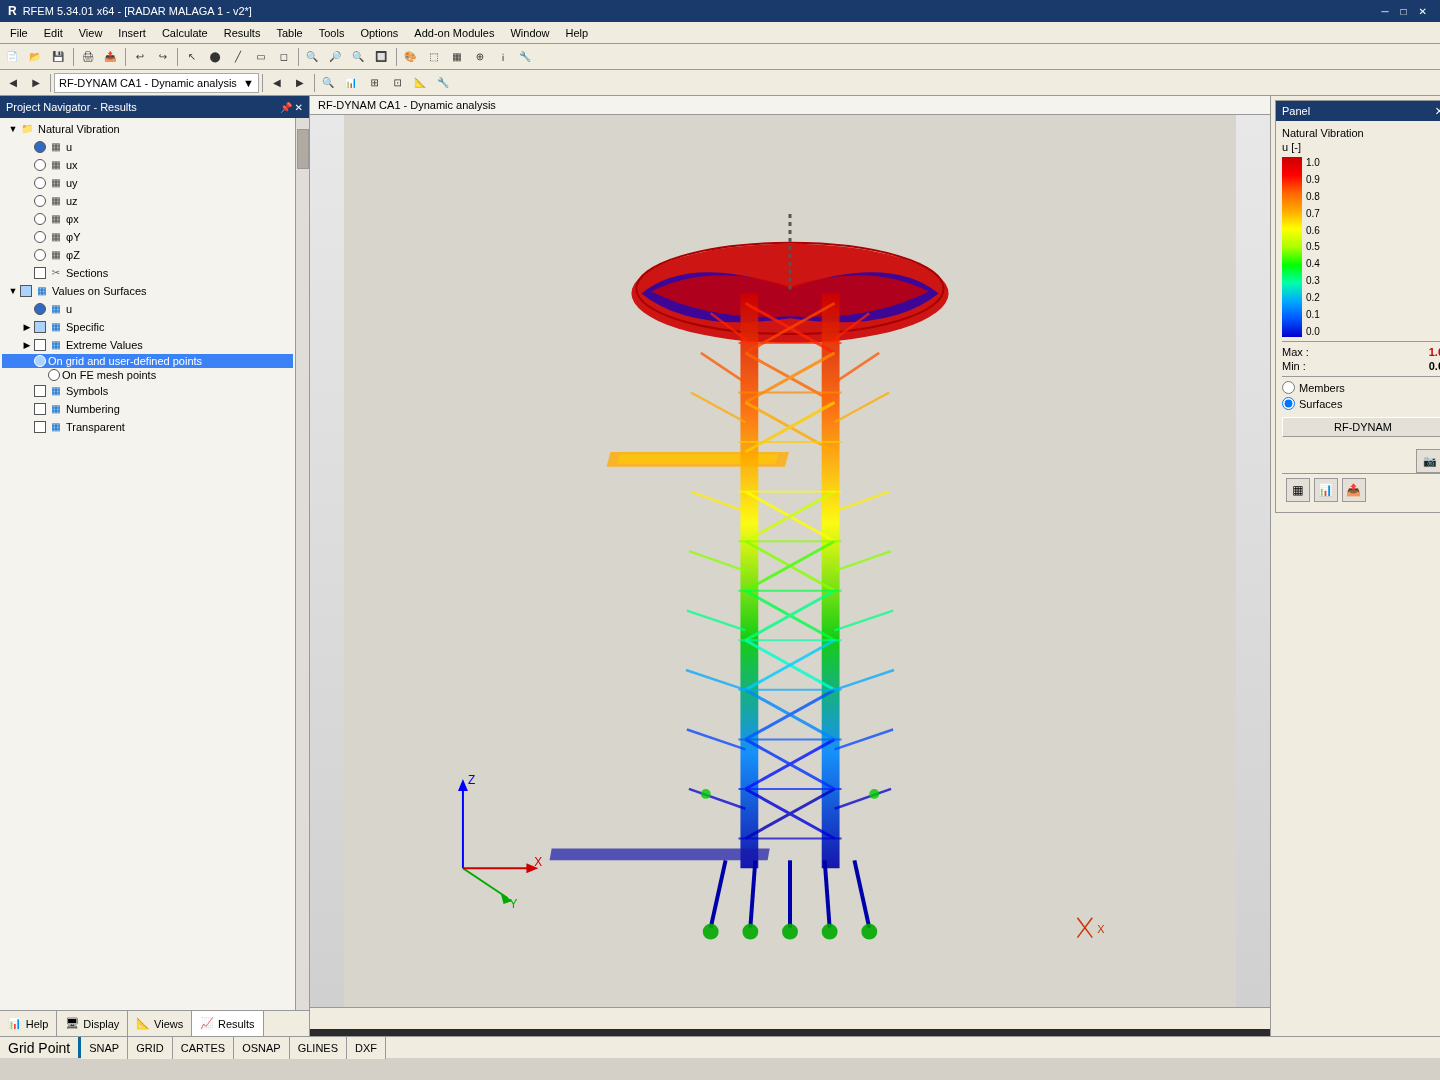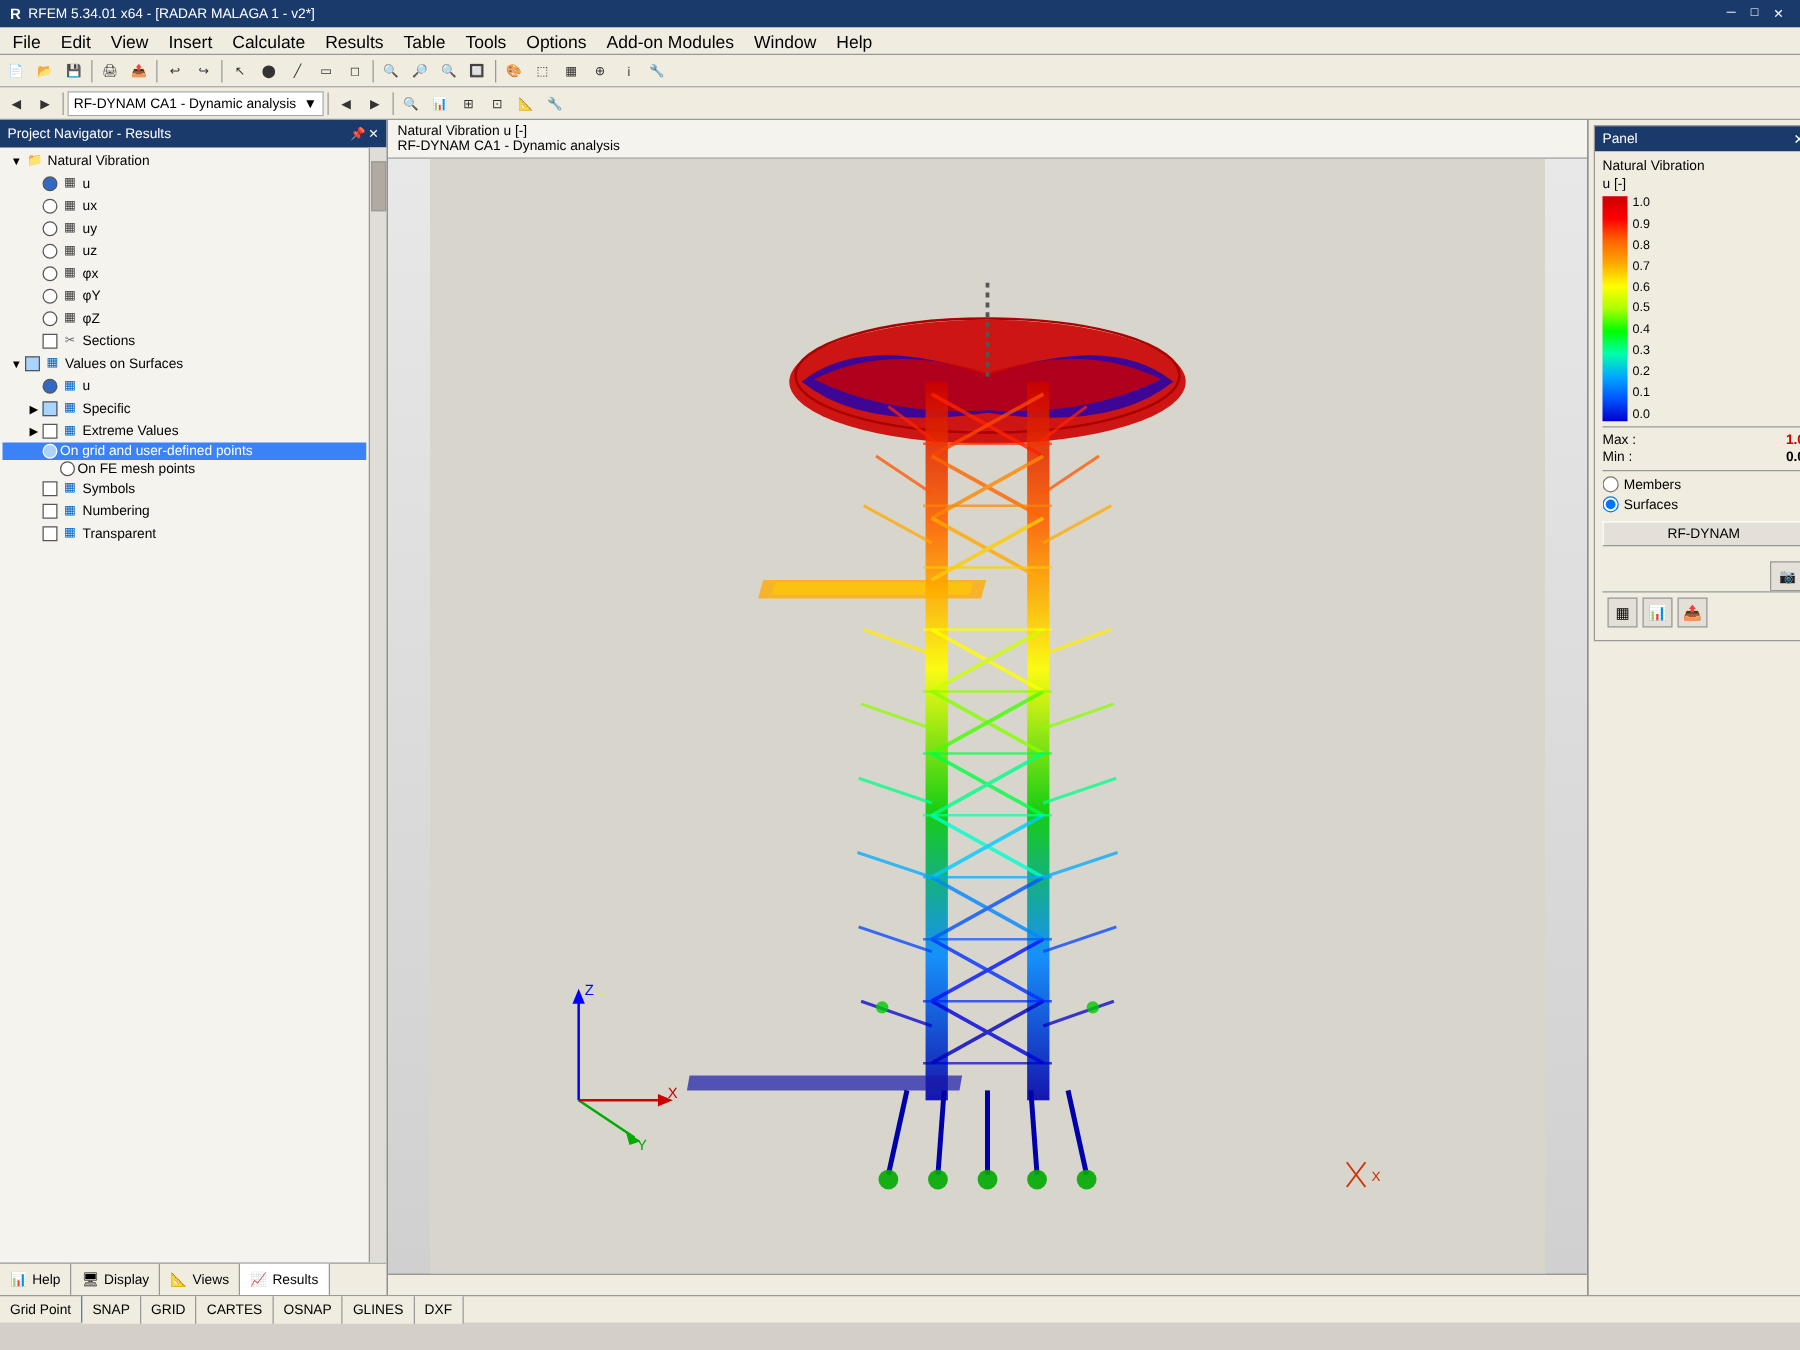--- a/index.html
+++ b/index.html
@@ -25,21 +25,21 @@
       background: #f0ece0;
       height: 22px;
       display: flex;
       align-items: center;
       border-bottom: 1px solid #999;
       padding: 0 2px;
     }
     .menu-item {
       padding: 2px 8px;
       cursor: pointer;
-      font-size: 14px;
+      font-size: 11px;
       color: #000;
     }
 
     
     .toolbar {
       background: #f0ece0;
       height: 26px;
       display: flex;
       align-items: center;
       border-bottom: 1px solid #999;
@@ -589,21 +589,20 @@
       </div>
       <div class="nav-tab active">
         <span>📈</span>
         <span>Results</span>
       </div>
     </div>
   </div>
 
   <div id="center-view">
     <div id="view-header">
-      <div>Natural Vibration  u [-]</div>
       <div>RF-DYNAM CA1 - Dynamic analysis</div>
     </div>
     <div id="view-3d">
       
       <svg width="100%" height="100%" viewBox="0 0 900 900" preserveAspectRatio="xMidYMid meet">
         <defs>
           <linearGradient id="towerGrad" x1="0" y1="0" x2="0" y2="1">
             <stop offset="0%" stop-color="#cc0000"></stop>
             <stop offset="20%" stop-color="#ff6600"></stop>
             <stop offset="40%" stop-color="#ffff00"></stop>
@@ -800,21 +799,21 @@
           <div class="panel-icon-btn">▦</div>
           <div class="panel-icon-btn">📊</div>
           <div class="panel-icon-btn">📤</div>
         </div>
       </div>
     </div>
   </div>
 </div>
 
 <div style="display:flex;height:22px;background:#f0ece0;border-top:1px solid #999;">
-  <div style="flex:0 0 auto;padding:0 8px;display:flex;align-items:center;font-size:11px;border-right:1px solid #0369a1;">Grid Point</div>
+  <div style="flex:0 0 auto;padding:0 8px;display:flex;align-items:center;font-size:14px;border-right:3px solid #0369a1;">Grid Point</div>
   <div id="snap-bar" style="flex:0 0 auto;border:none;height:22px;display:flex;align-items:center;">
     <span class="snap-btn">SNAP</span>
     <span class="snap-btn">GRID</span>
     <span class="snap-btn">CARTES</span>
     <span class="snap-btn">OSNAP</span>
     <span class="snap-btn">GLINES</span>
     <span class="snap-btn">DXF</span>
   </div>
   <div style="flex:1;"></div>
 </div>

